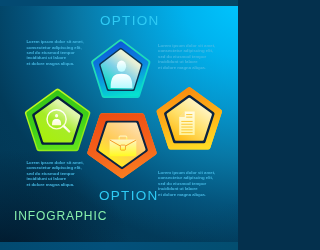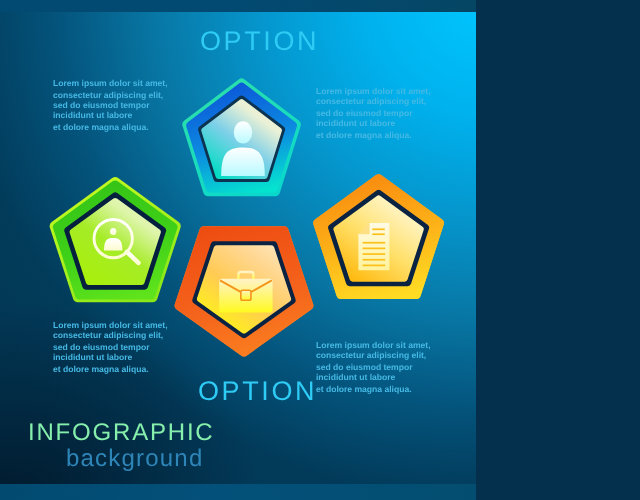--- a/index.html
+++ b/index.html
@@ -158,21 +158,20 @@
 <rect x="109.60" y="139.40" width="26.70" height="16.80" rx="1.33" fill="url(#g_ic_orange)"></rect>
 <path fill="none" stroke="#f4961c" stroke-width="0.95" stroke-linejoin="round" d="M110.00,140.16 L122.95,147.46 L135.90,140.16"></path>
 <rect x="120.41" y="145.11" width="5.07" height="5.04" rx="0.93" fill="url(#g_ic_orange)" stroke="#f4961c" stroke-width="0.8"></rect>
 </g>
   </g>
 
   </svg>
   <div class="opt" style="left:100px;top:13px">OPTION</div>
   <div class="opt" style="left:99px;top:188px">OPTION</div>
   <div class="brand1" style="left:14px;top:209px">INFOGRAPHIC</div>
-  <div class="brand2" style="left:33px;top:222px">background</div>
   <div class="txt" style="left:26.5px;top:39.2px;width:59px">
       <div>Lorem ipsum dolor sit amet,</div>
       <div>consectetur adipiscing elit,</div>
       <div>sed do eiusmod tempor</div>
       <div>incididunt ut labore</div>
       <div>et dolore magna aliqua.</div>
     </div>
   <div class="txt" style="left:158px;top:43px;width:59px">
       <div>Lorem ipsum dolor sit amet,</div>
       <div>consectetur adipiscing elit,</div>

